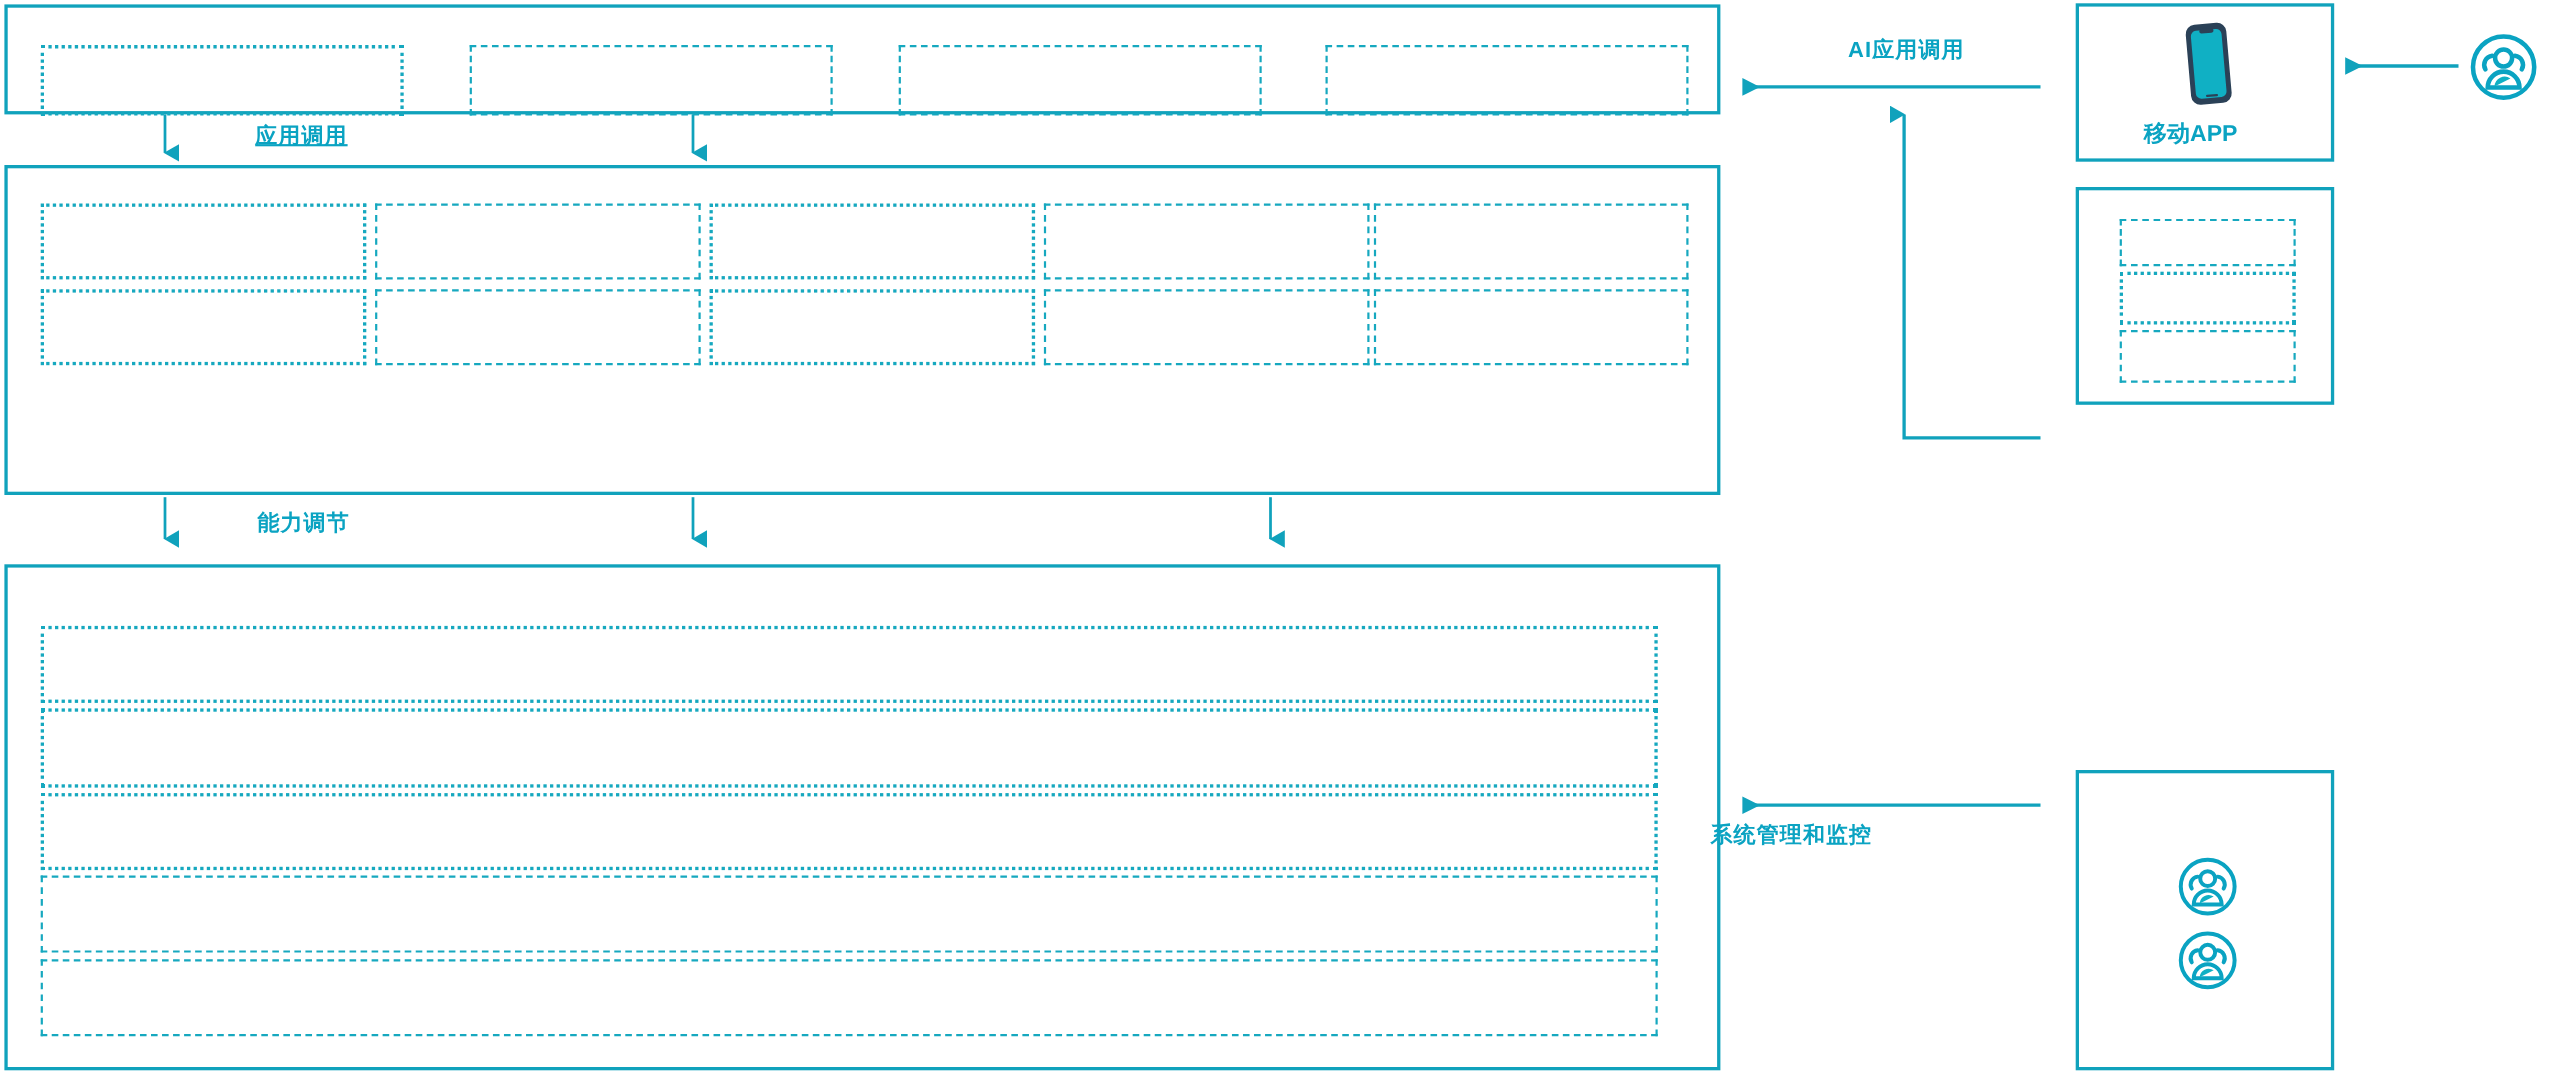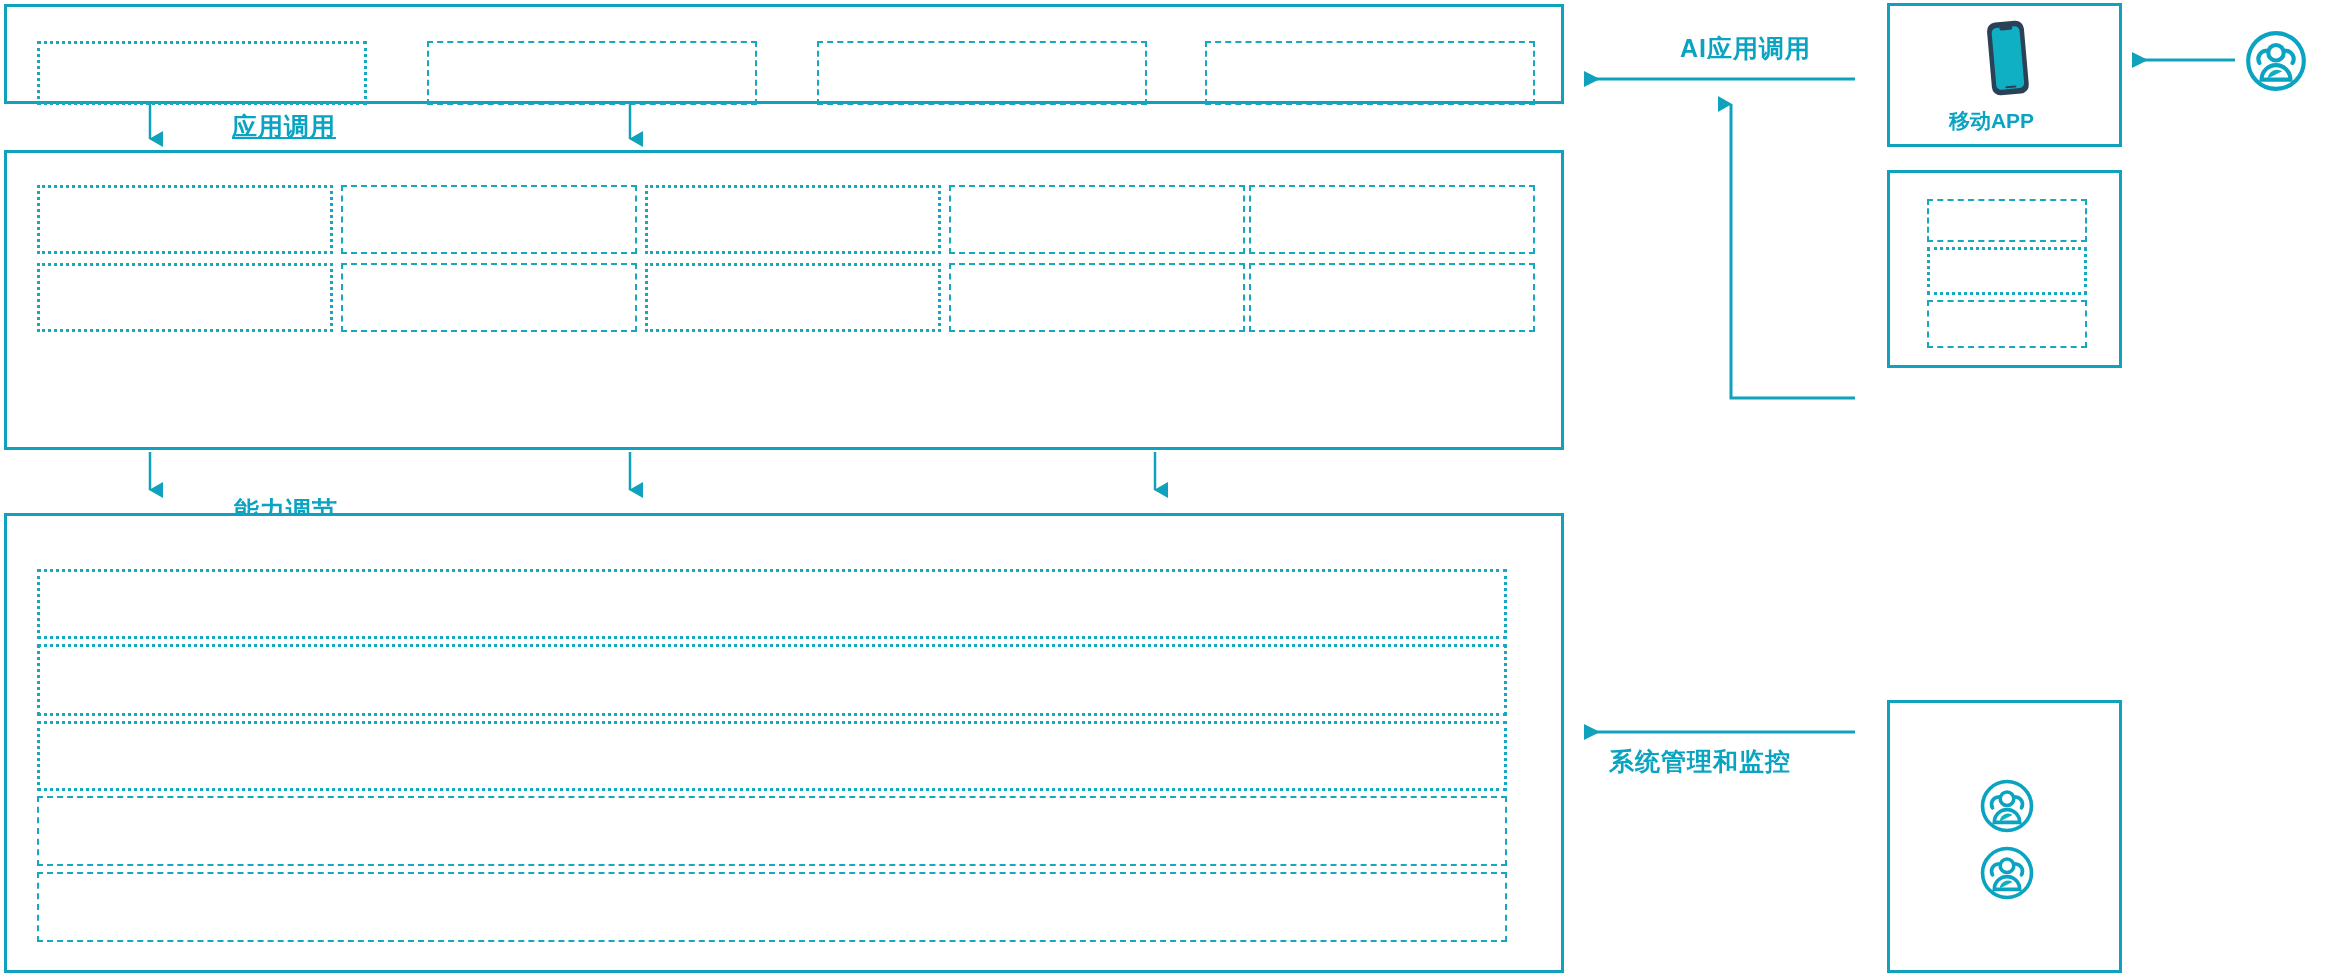--- a/index.html
+++ b/index.html
@@ -25,21 +25,21 @@
     border:2px dashed #16a8bf;
     background:transparent;
   }
   .dbox.dense{ border-style:dotted; border-width:3px; }
   .dbox.fine{ border-width:2px; border-style:dashed; }
 
   
   .flabel{
     position:absolute;
     color:#0aa3c2;
-    font-size:25px;
+    font-size:20px;
     font-weight:bold;
     letter-spacing:1px;
     white-space:nowrap;
   }
   .boxlabel{
     position:absolute;
     color:#0aa3c2;
     font-size:21px;
     font-weight:bold;
     white-space:nowrap;
@@ -107,33 +107,33 @@
     <div class="dbox fine" style="left:942px;top:32px;width:296px;height:69px;"></div>
     <div class="dbox fine" style="left:1242px;top:32px;width:286px;height:69px;"></div>
 
     <div class="dbox dense" style="left:30px;top:110px;width:296px;height:69px;"></div>
     <div class="dbox fine" style="left:334px;top:110px;width:296px;height:69px;"></div>
     <div class="dbox dense" style="left:638px;top:110px;width:296px;height:69px;"></div>
     <div class="dbox fine" style="left:942px;top:110px;width:296px;height:69px;"></div>
     <div class="dbox fine" style="left:1242px;top:110px;width:286px;height:69px;"></div>
   </div>
 
-  <div class="flabel" style="left:234px;top:462px;margin-top:32px;">能力调节</div>
+  <div class="flabel" style="left:234px;top:462px;">能力调节</div>
 
   <div class="panel" style="left:4px;top:513px;width:1560px;height:460px;">
     <div class="dbox dense" style="left:30px;top:53px;width:1470px;height:70px;"></div>
     <div class="dbox dense" style="left:30px;top:128px;width:1470px;height:72px;"></div>
     <div class="dbox dense" style="left:30px;top:205px;width:1470px;height:70px;"></div>
     <div class="dbox fine" style="left:30px;top:280px;width:1470px;height:70px;"></div>
     <div class="dbox fine" style="left:30px;top:356px;width:1470px;height:70px;"></div>
   </div>
 
   <div class="flabel" style="left:1680px;top:32px;">AI应用调用</div>
 
-  <div class="flabel" style="left:1609px;top:745px;">系统管理和监控</div>
+  <div class="flabel" style="left:1555px;top:745px;">系统管理和监控</div>
 
   <div class="panel" style="left:1887px;top:3px;width:235px;height:144px;">
     <div class="icon-wrap" style="left:84px;top:12px;width:68px;height:82px;">
       <svg width="68" height="82" viewBox="0 0 68 82">
         <g transform="rotate(-5 34 41)">
           <rect x="17" y="5" width="34" height="70" rx="7" ry="7" fill="#2b4157" stroke="#2b4157" stroke-width="3"></rect>
           <rect x="20" y="9" width="28" height="62" rx="5" ry="5" fill="#10b0c4"></rect>
           <rect x="28" y="8" width="13" height="4" rx="2" ry="2" fill="#2b4157"></rect>
           <rect x="29" y="68" width="11" height="2" rx="1" ry="1" fill="#2b4157"></rect>
         </g>

